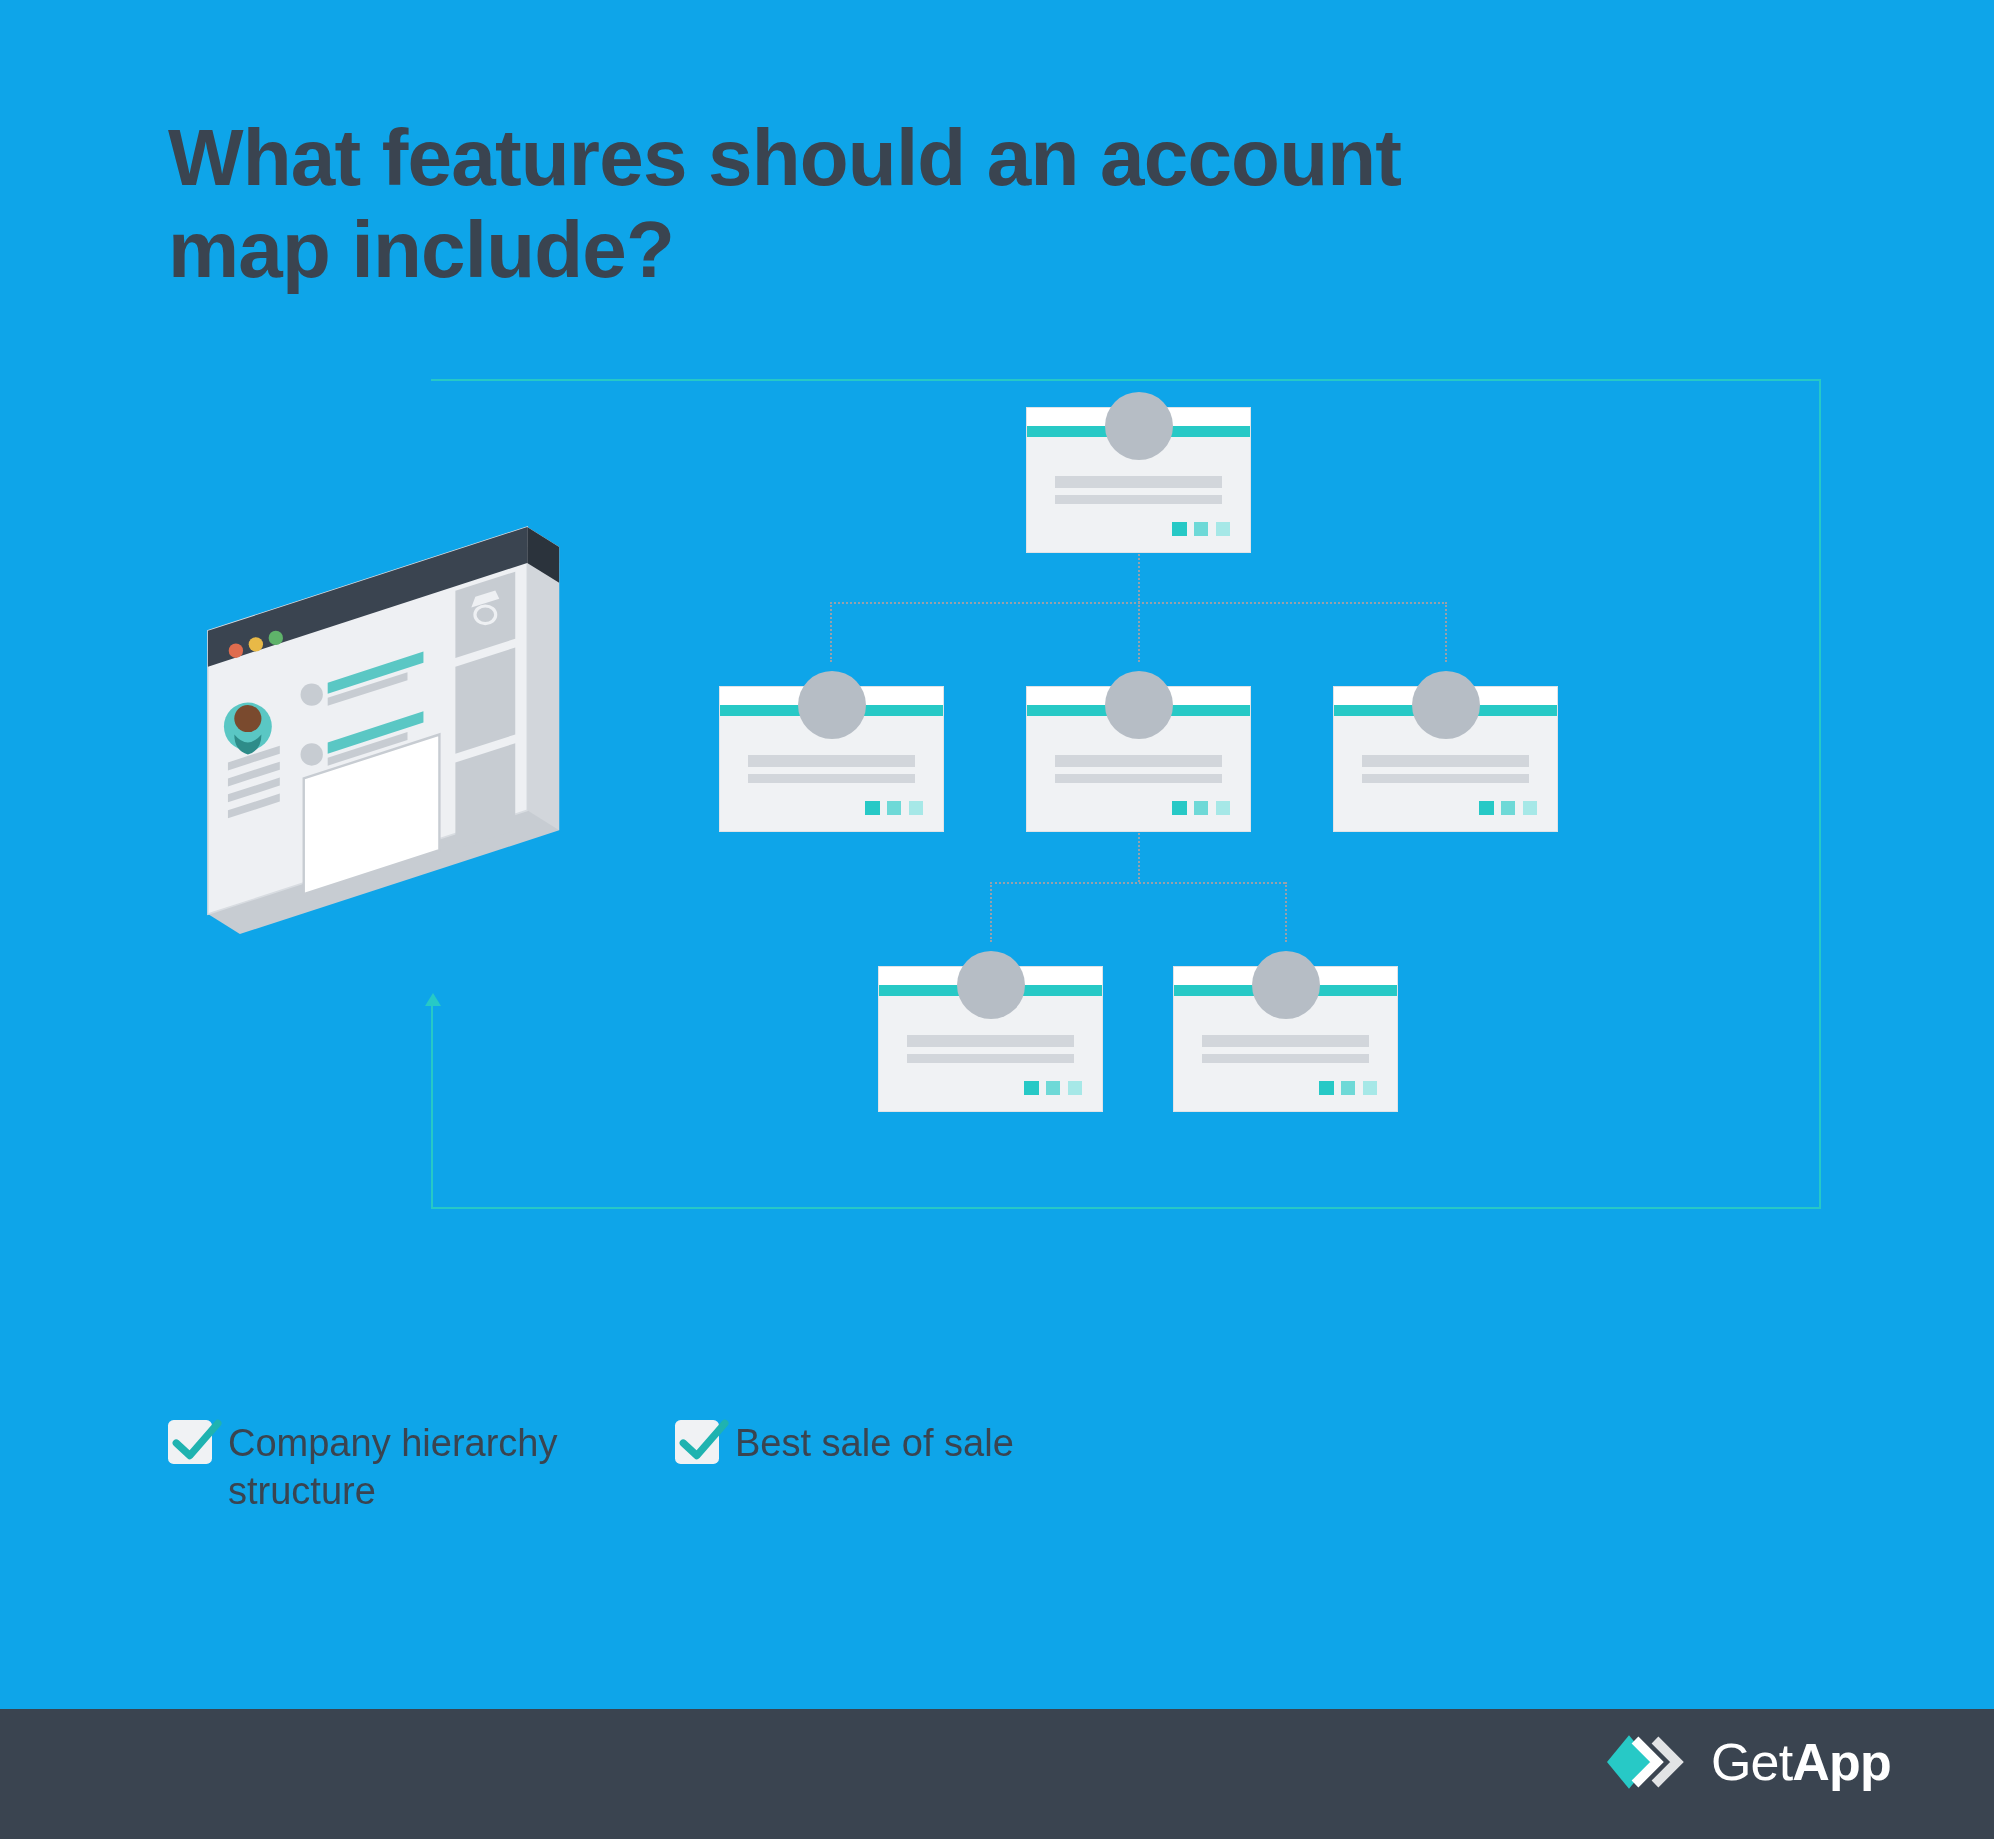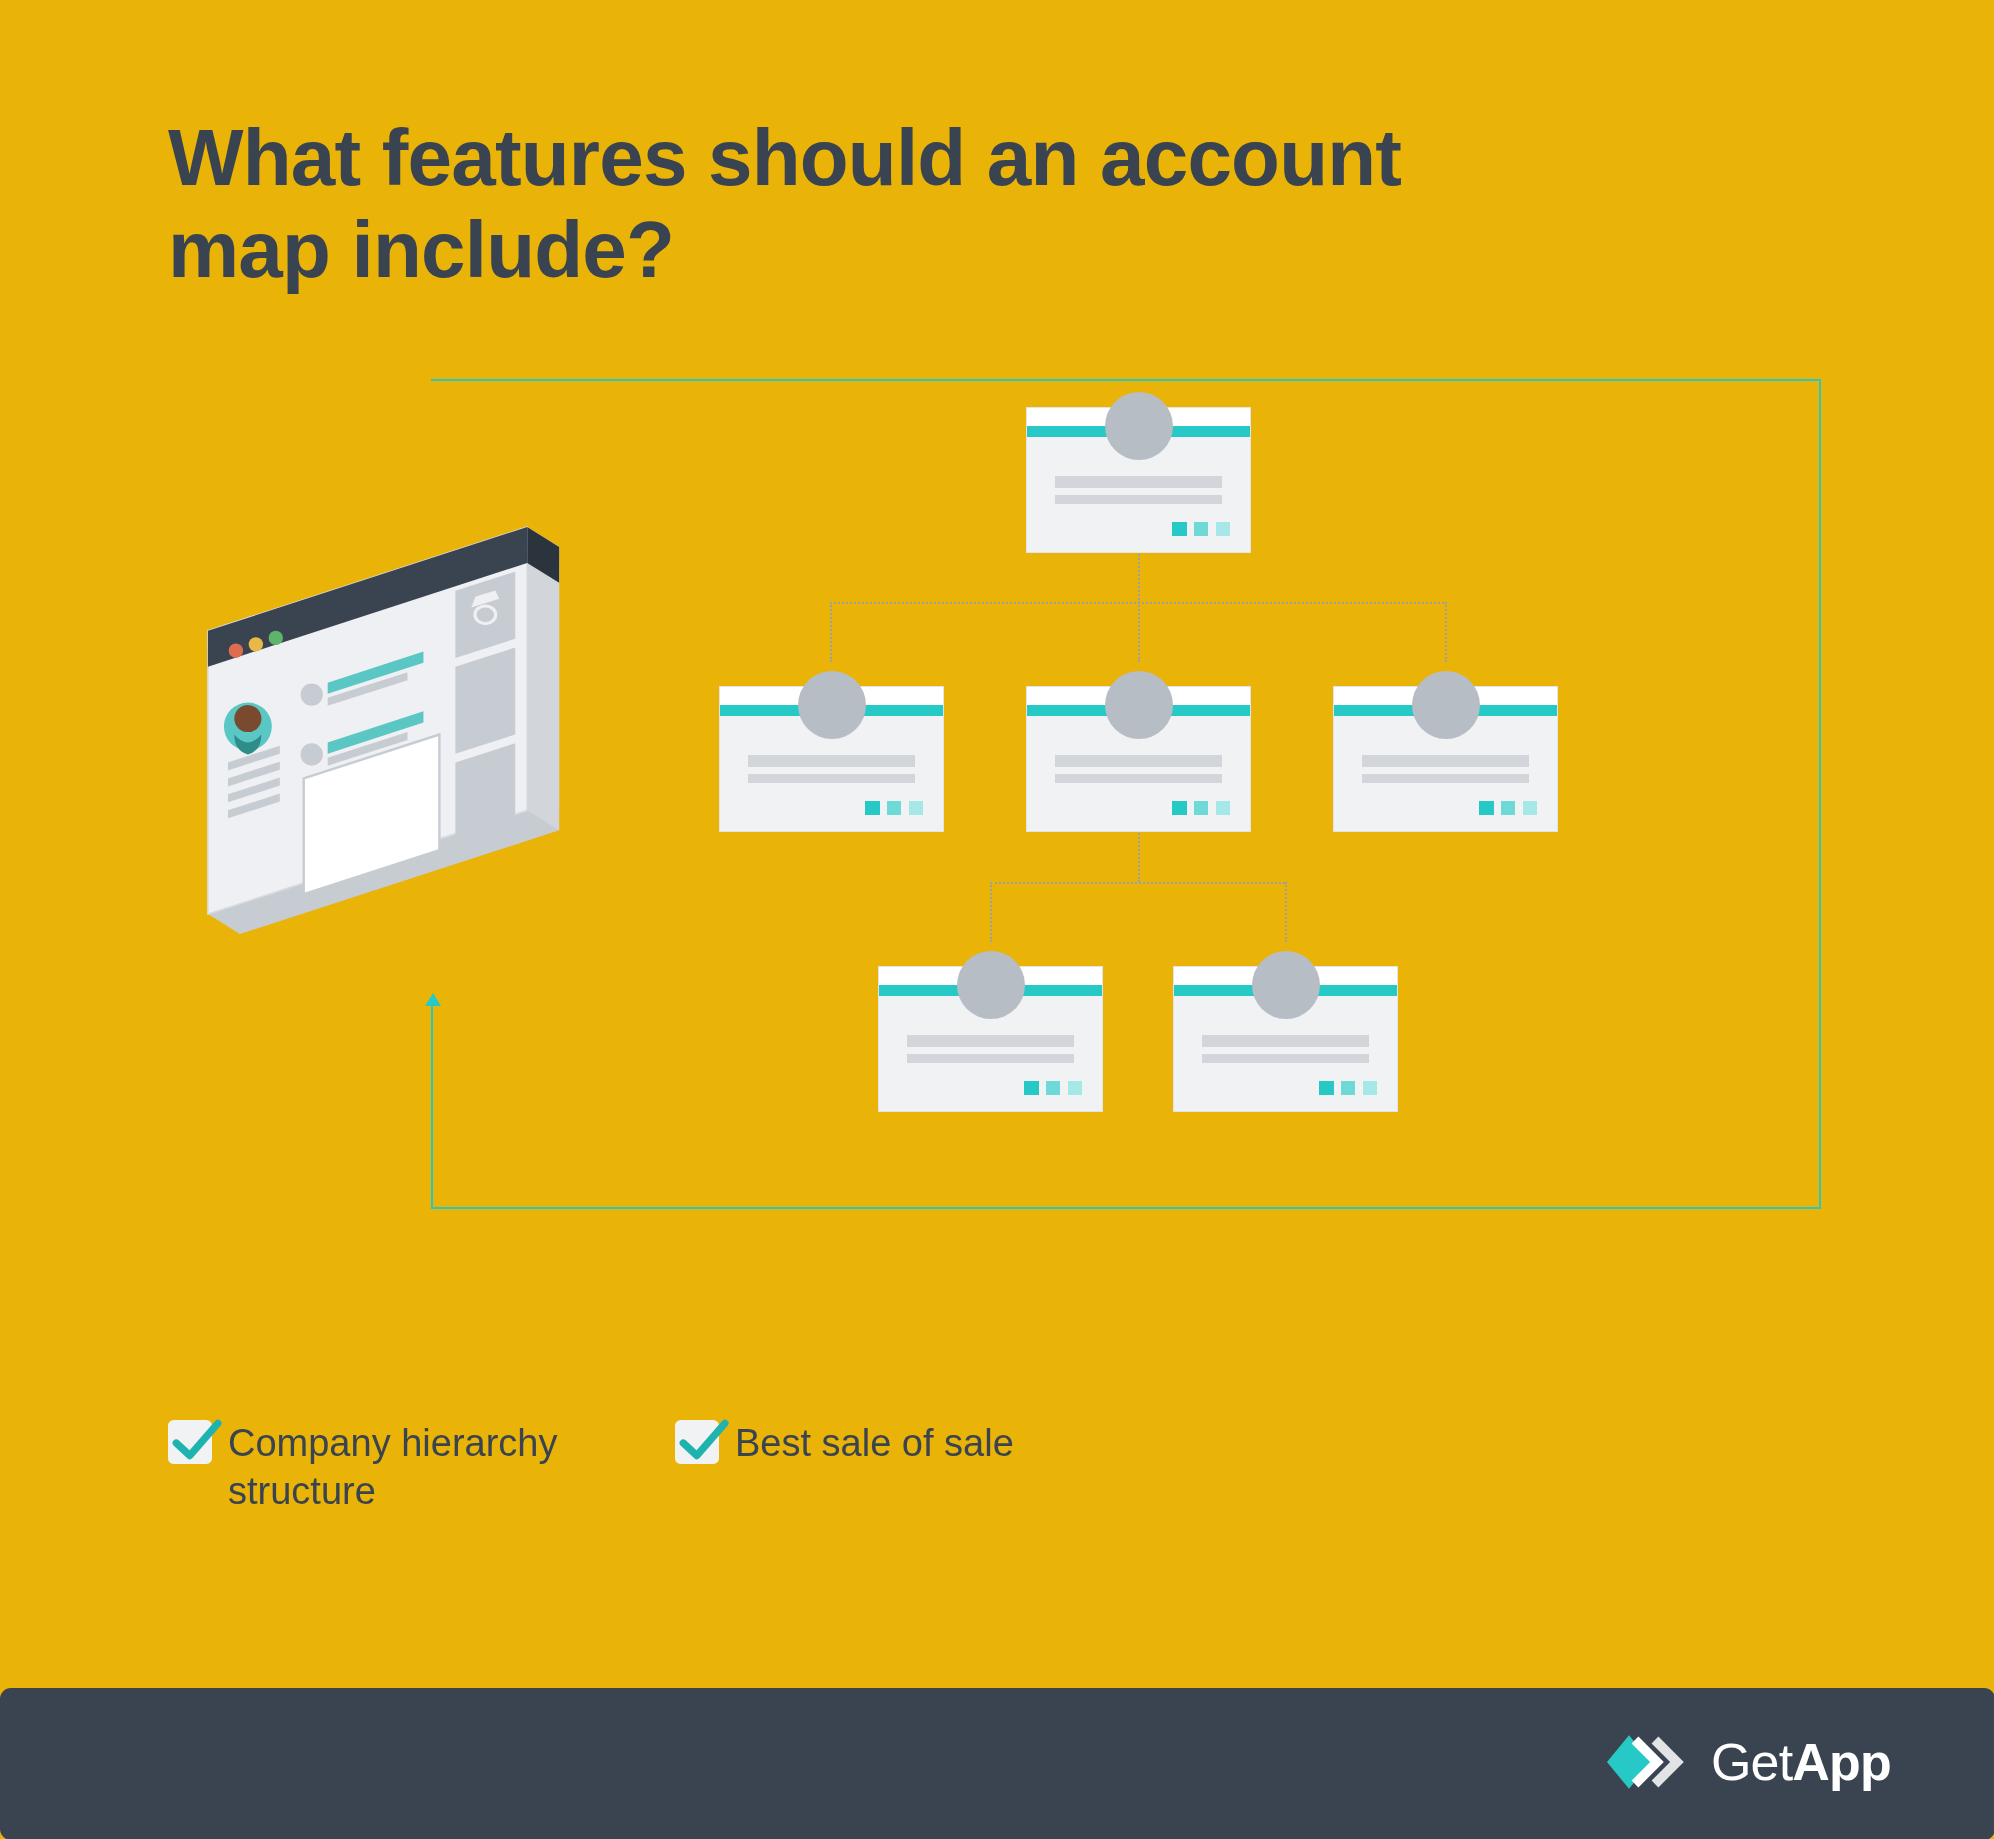--- a/index.html
+++ b/index.html
@@ -6,21 +6,21 @@
     --dark:#3a4450;
     --teal:#27c9c6;
     --teal-dark:#1fb3b0;
     --card-bg:#f0f2f4;
     --card-stroke:#e0e3e7;
     --gray-mid:#b6bdc5;
     --gray-light:#d2d6db;
     --text:#3a4450;
   }
   html,body{margin:0;padding:0;background:#fff;font-family:Arial,Helvetica,sans-serif;}
-  .page{width:1995px;height:1840px;position:relative;background:#eab308;overflow:hidden;}
+  .page{width:1995px;height:1840px;position:relative;background:#0ea5e9;overflow:hidden;}
   .title{
     position:absolute;left:168px;top:112px;width:1357px;
     color:var(--dark);font-weight:900;font-size:80px;line-height:1.15;
     letter-spacing:-0.8px;
   }
   
   .diagram{position:absolute;left:168px;top:379px;width:1660px;height:918px;}
   .pathline{position:absolute;border:2.4px solid var(--teal);}
   .arrow-up{
     position:absolute;width:0;height:0;
@@ -52,21 +52,21 @@
   
   .checks{position:absolute;left:168px;top:1420px;width:1660px;display:flex;gap:88px;}
   .check{display:flex;align-items:flex-start;gap:16px;}
   .check .box{
     width:44px;height:44px;background:var(--card-bg);border-radius:5.6px;
     position:relative;flex:0 0 auto;
   }
   .check .box svg{position:absolute;top:-4px;left:2.4px;width:52px;height:52px;}
   .check .lbl{font-size:38px;color:var(--text);line-height:1.25;max-width:359px;}
   
-  .footer{position:absolute;left:0;right:0;bottom:0;height:152px;background:var(--dark);border-radius:11px;}
+  .footer{position:absolute;left:0;right:0;bottom:0;height:131px;background:var(--dark);}
   .brand{position:absolute;right:104px;bottom:44px;display:flex;align-items:center;gap:16px;color:#fff;}
   .brand .name{font-size:52px;font-weight:400;letter-spacing:-0.8px;}
   .brand .name b{font-weight:900;}
 </style>
 </head>
 <body>
 
 <div class="page">
 
   <div class="title">What features should an account map include?</div>

